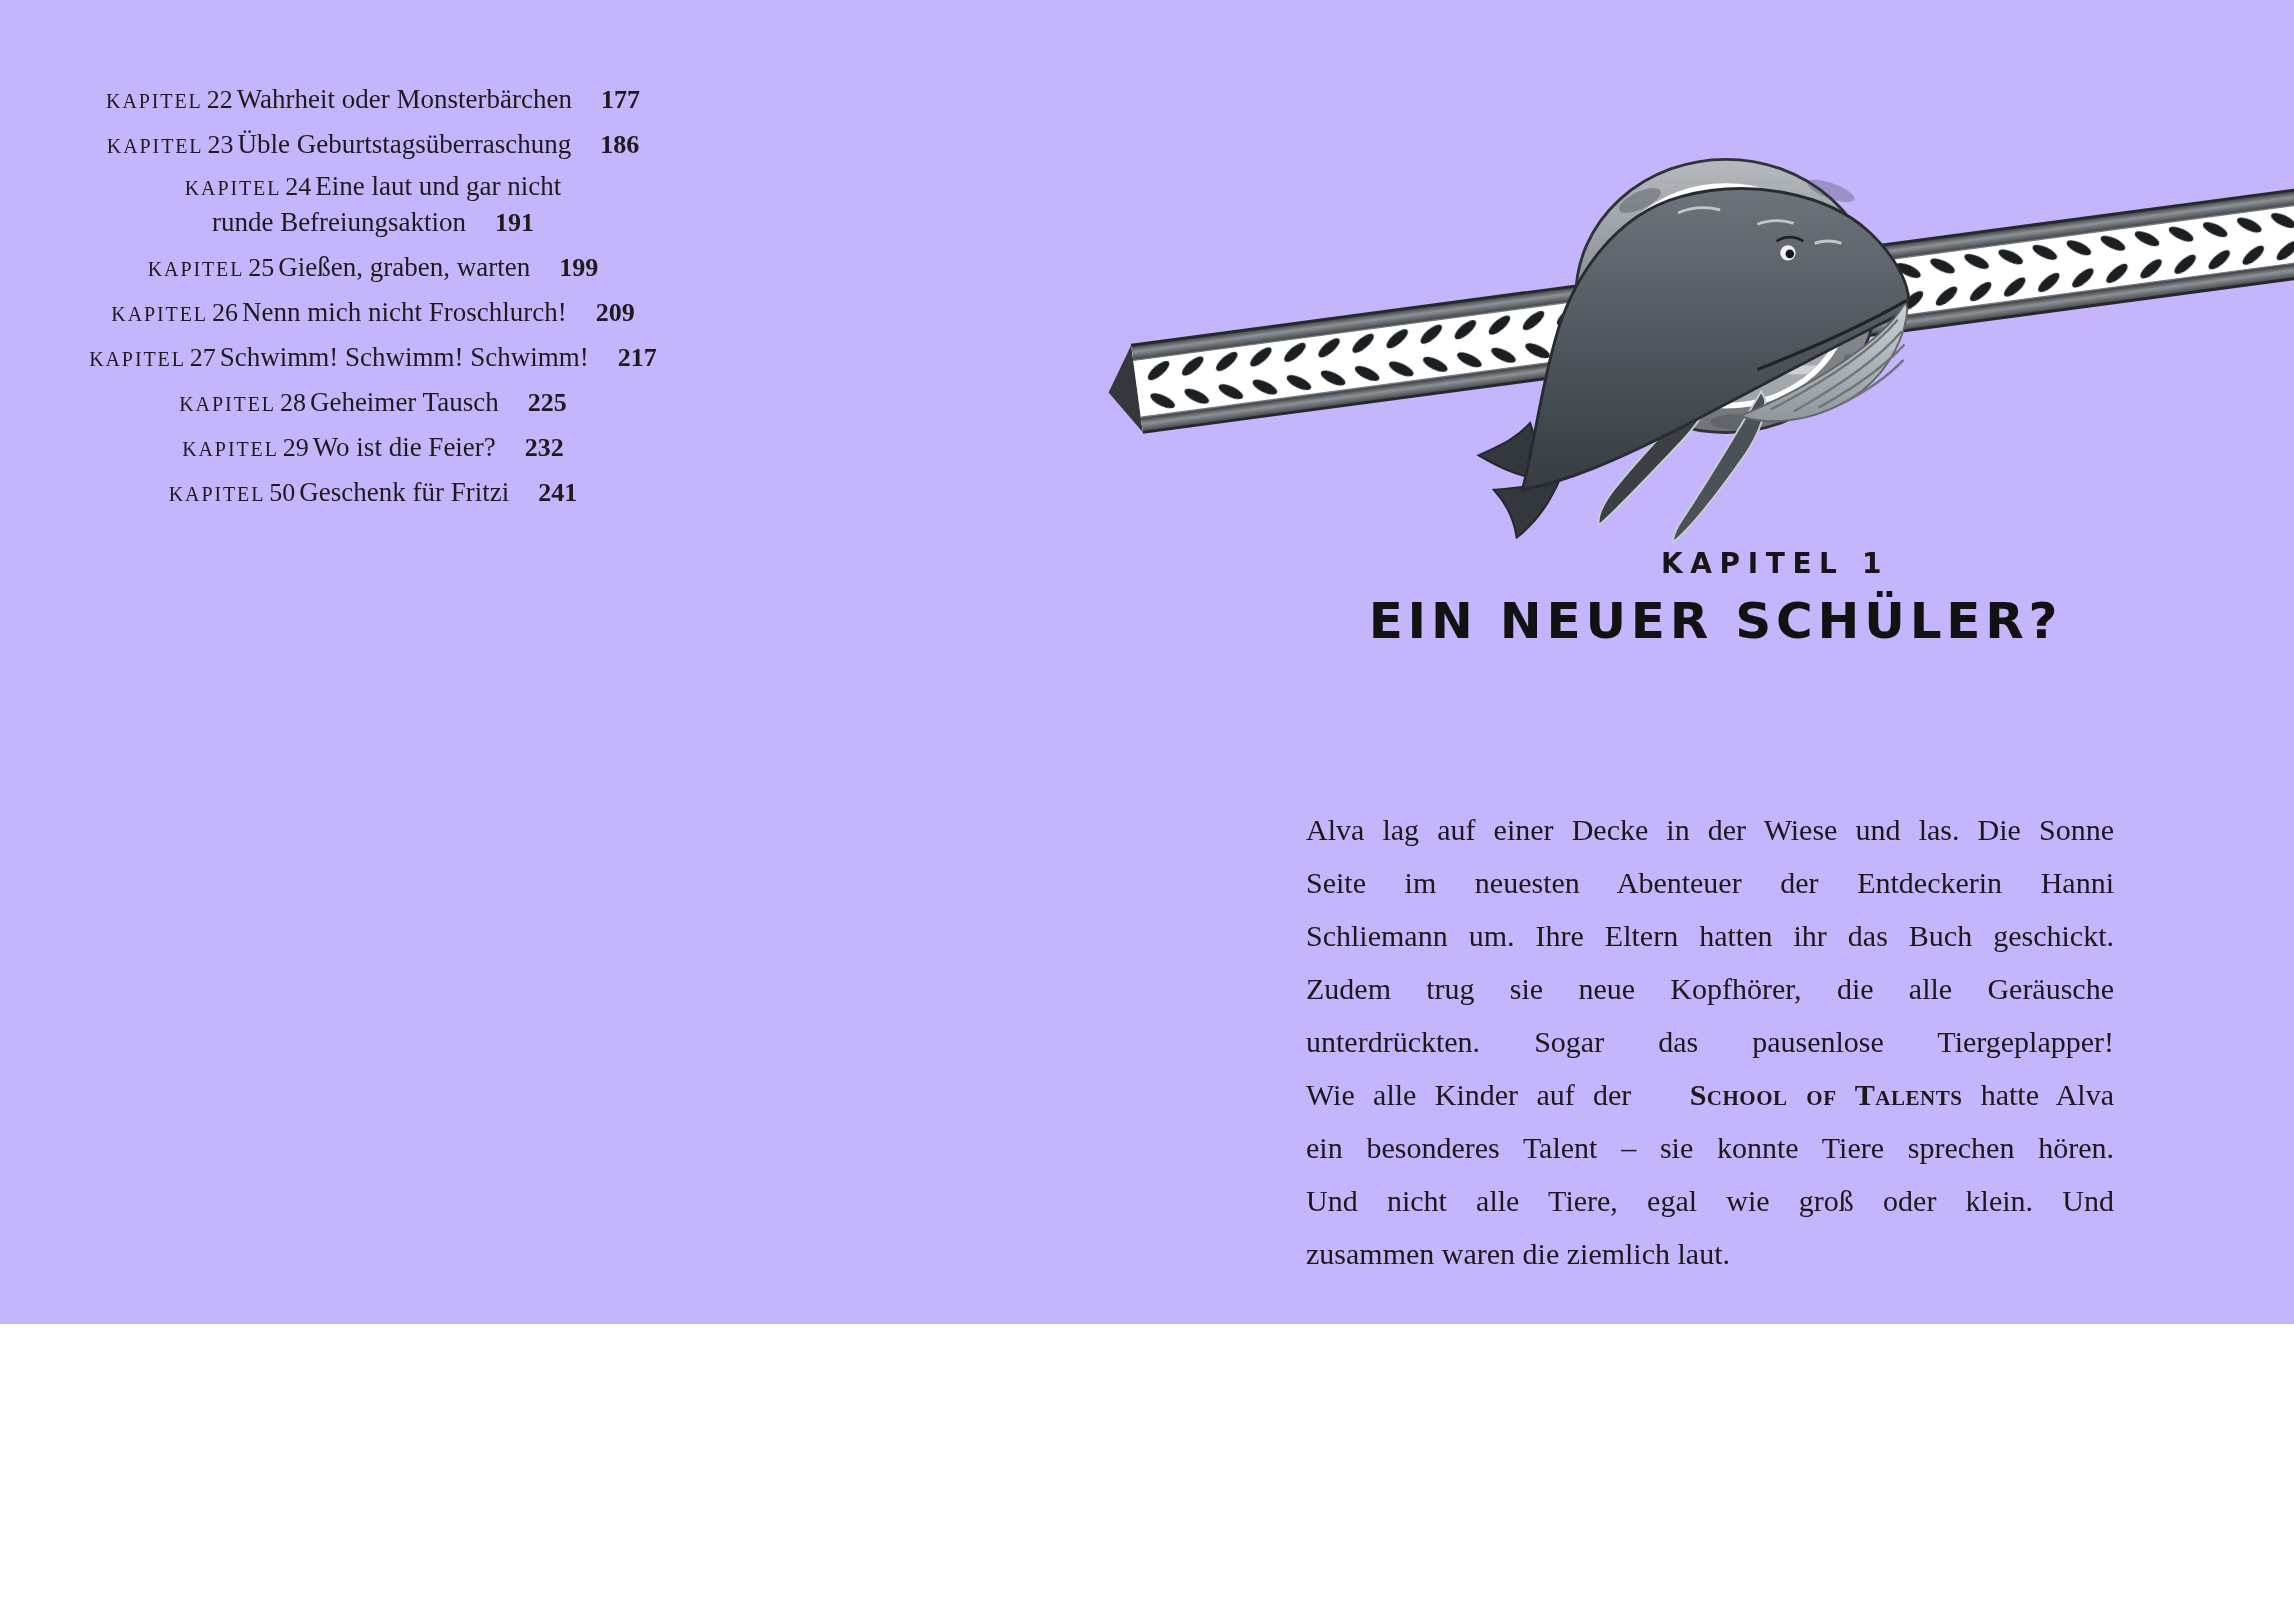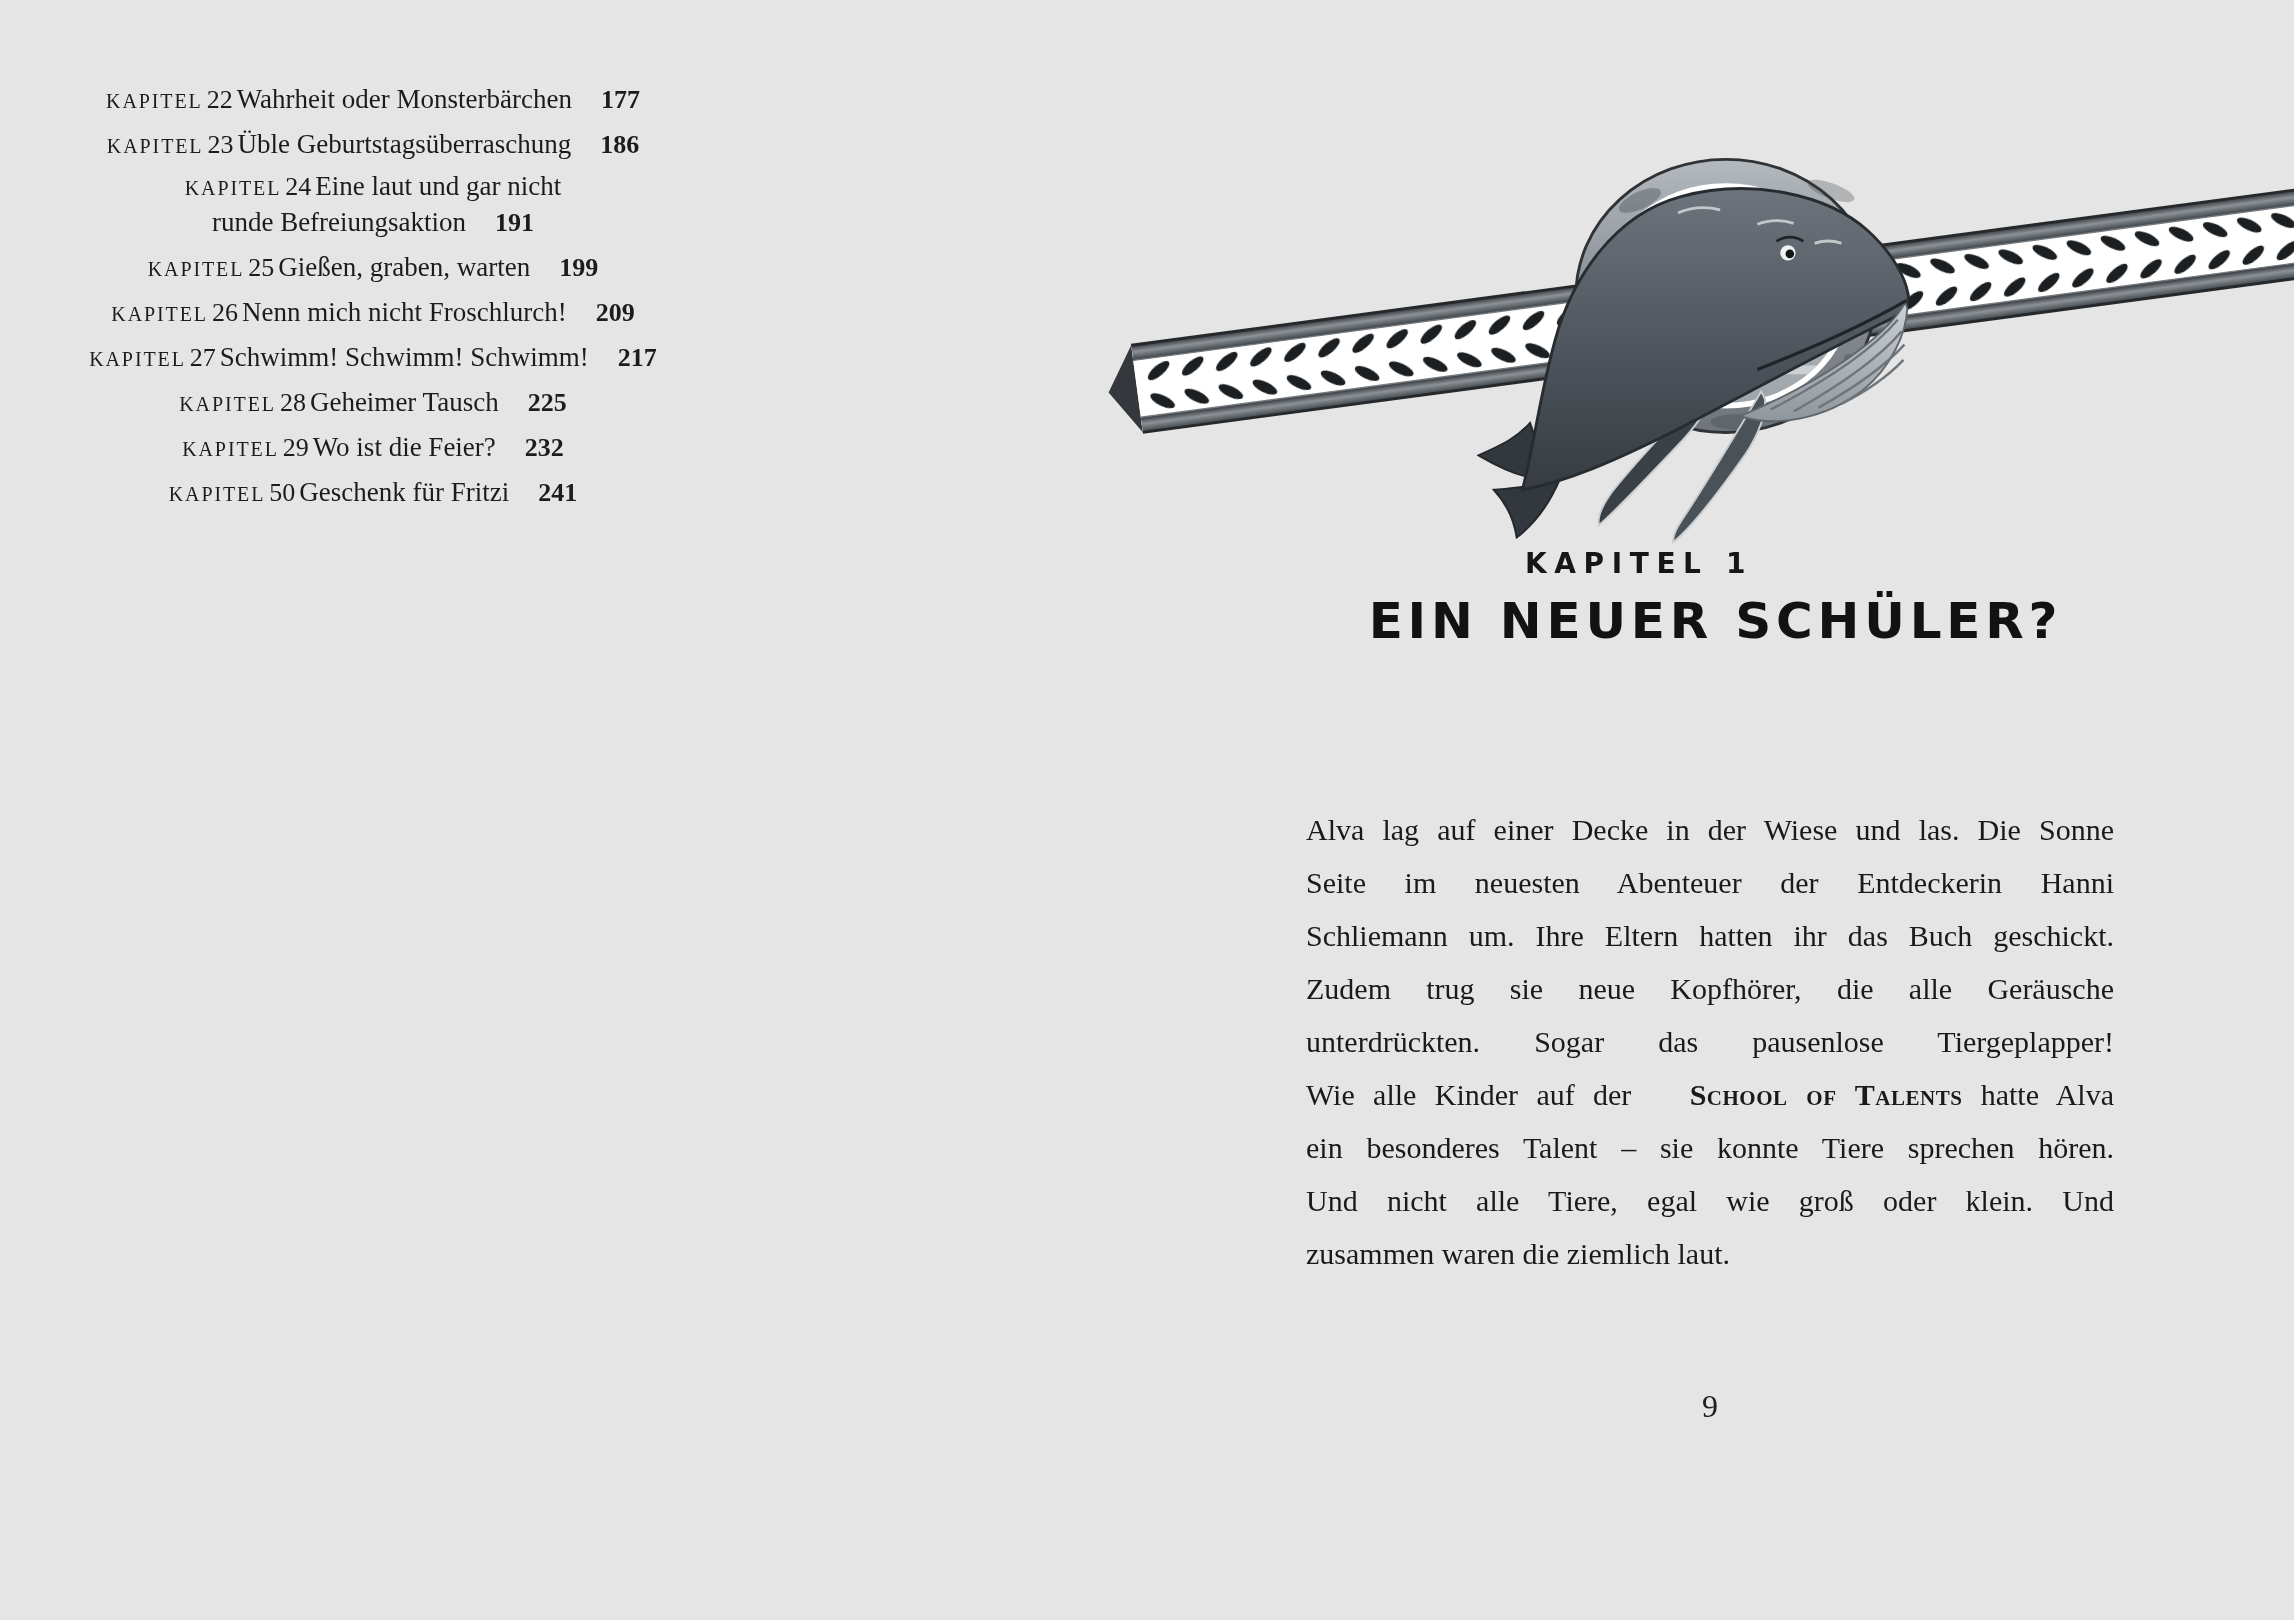--- a/index.html
+++ b/index.html
@@ -1,36 +1,36 @@
 <!DOCTYPE html>
 <html><head>
 <meta charset="utf-8">
 <style>
   html,body{margin:0;padding:0;background:#ffffff;}
   .stage{
-    position:relative;width:2294px;height:1620px;background:#e5e5e5;overflow:hidden;
+    position:relative;width:2294px;height:1324px;background:#c4b5fd;overflow:hidden;
     font-family:"Liberation Serif", serif;color:#1c1c1a;
   }
   
   .toc{
     position:absolute;left:48px;top:77px;width:650px;text-align:center;
   }
   .toc-line{height:45px;line-height:45px;white-space:nowrap;}
   .toc-line.wrap1{height:38px;line-height:38px;}
   .toc-line.wrap2{height:40px;line-height:34px;}
   .klabel{
     font-size:20px;letter-spacing:1.9px;font-weight:normal;
   }
   .knum{font-size:26px;}
   .toc-title{font-size:27px;}
   .toc-page{font-size:26px;font-weight:bold;margin-left:29px;}
   
   .illustration{position:absolute;left:746px;top:81px;width:1549px;height:468px;}
   .kicker{
-    position:absolute;left:1228px;top:547px;width:822px;text-align:center;
+    position:absolute;left:1364px;top:547px;width:822px;text-align:center;
     font-family:"DejaVu Sans", sans-serif;font-size:28px;font-weight:bold;
     letter-spacing:7.6px;color:#161616;
   }
   .chapter-title{
     position:absolute;left:1233px;top:592px;width:965px;text-align:center;
     font-family:"DejaVu Sans", sans-serif;font-size:50px;font-weight:bold;
     letter-spacing:4.8px;color:#121212;white-space:nowrap;
   }
   .bodytext{
     position:absolute;left:1306px;top:803px;width:808px;

